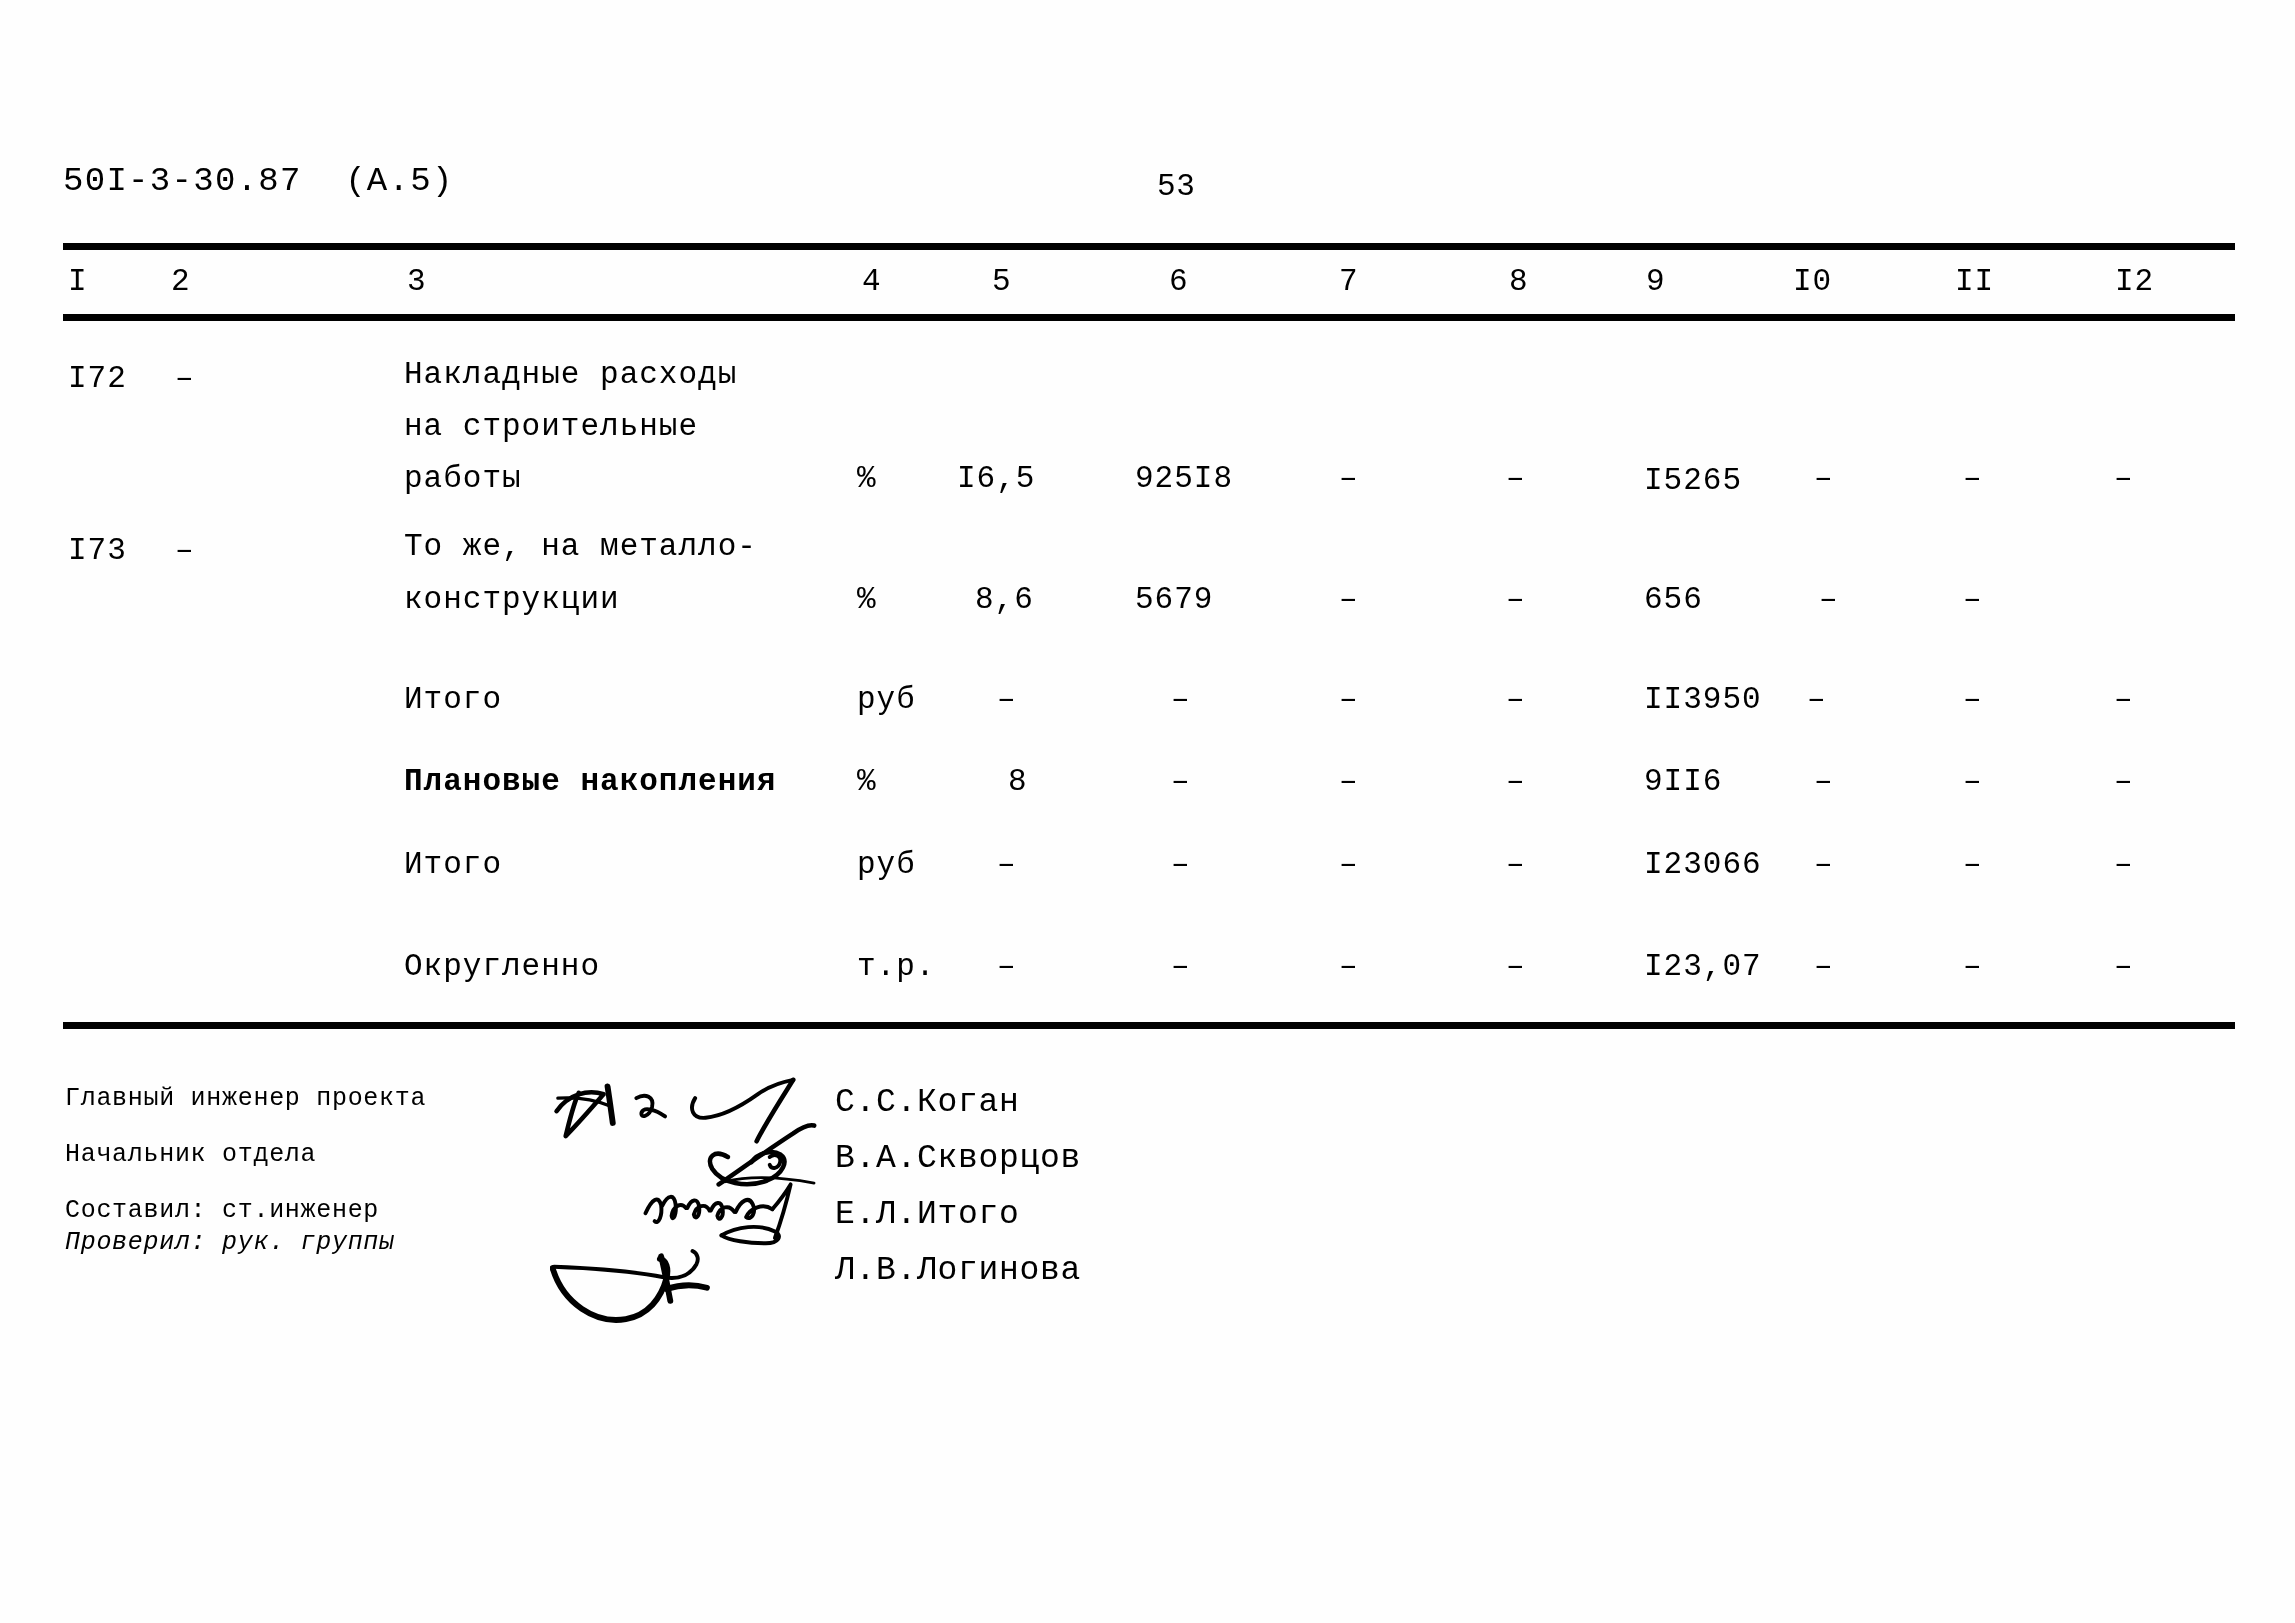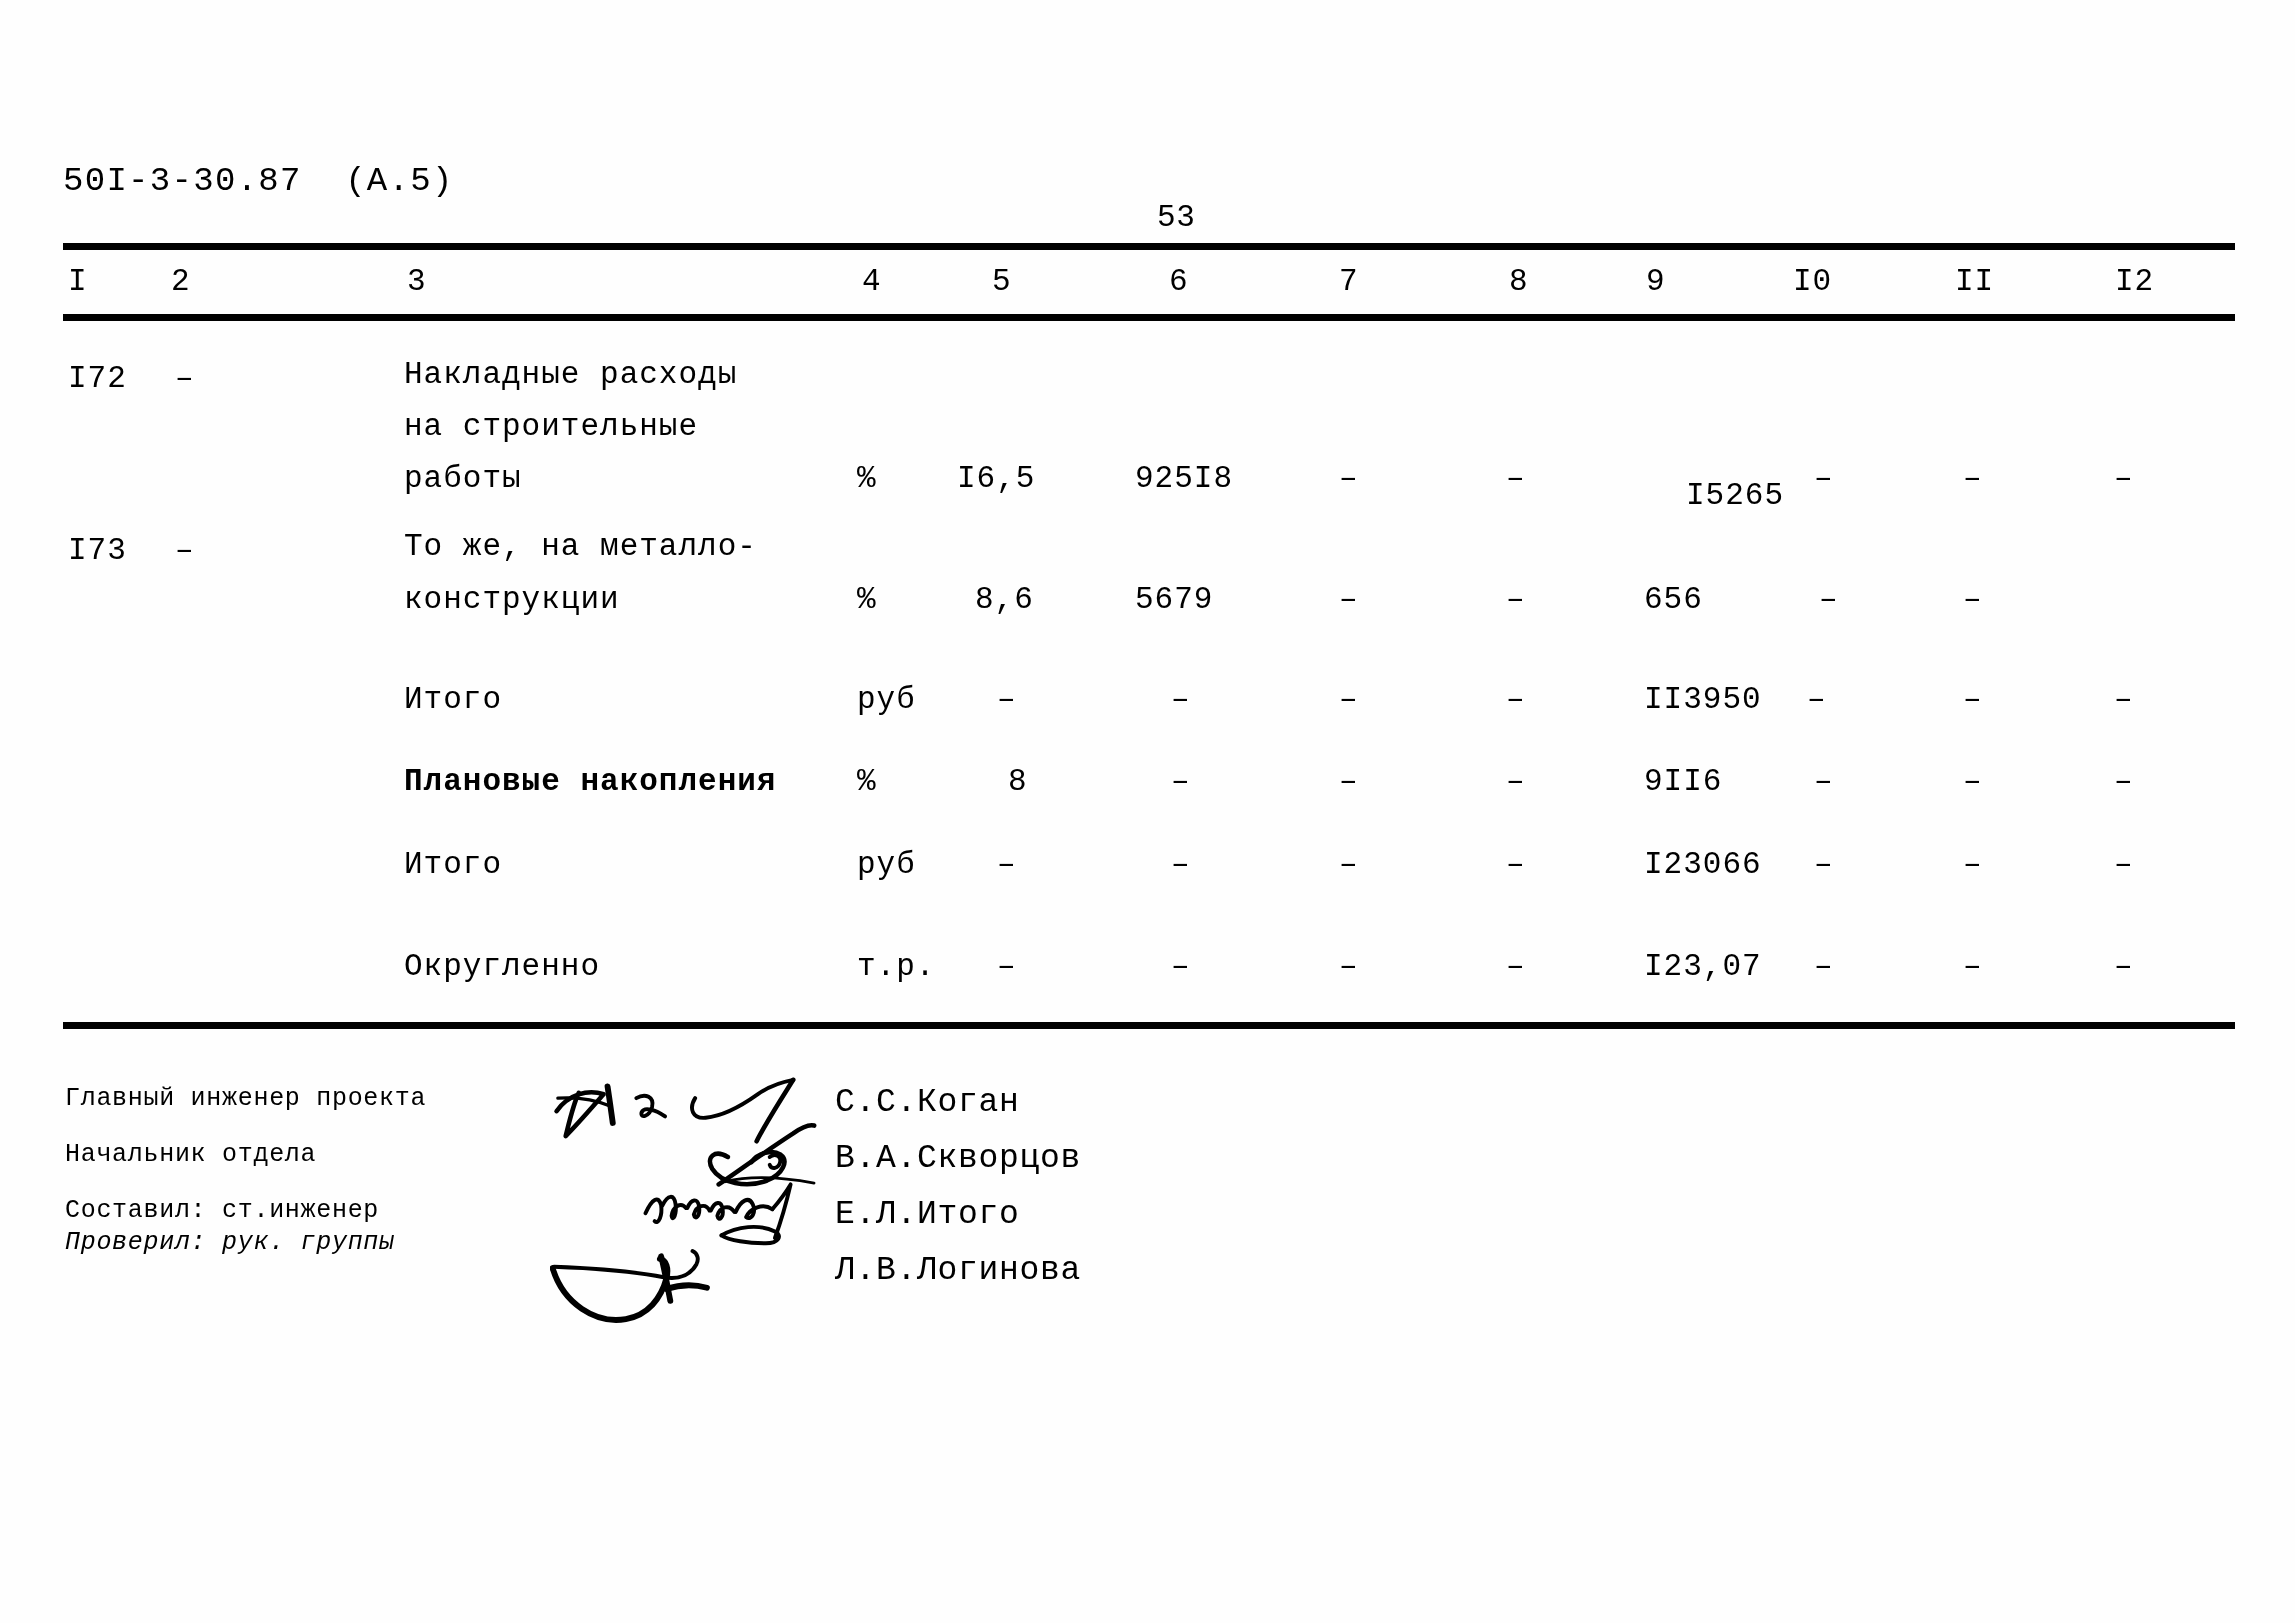--- a/index.html
+++ b/index.html
@@ -32,21 +32,20 @@
     font-size: 34px;
     letter-spacing: 1.3px;
     white-space: pre;
   }
   .page-number {
     position: absolute;
     left: 1157px;
     top: 169px;
     font-size: 31px;
     letter-spacing: 0.7px;
-    margin-top: 31px;
   }
 
   
   .rule {
     position: absolute;
     left: 63px;
     width: 2172px;
     background: #000;
   }
   .rule-top    { top: 243px; height: 6.5px; }
@@ -124,21 +123,21 @@
     <div class="cell" style="left:68px; top:363px;">I72</div>
     <div class="cell" style="left:175px; top:363px;">–</div>
     <div class="cell" style="left:404px; top:359px;">Накладные расходы</div>
     <div class="cell" style="left:404px; top:411px;">на строительные</div>
     <div class="cell" style="left:404px; top:463px;">работы</div>
     <div class="cell" style="left:857px; top:463px;">%</div>
     <div class="cell" style="left:957px; top:463px;">I6,5</div>
     <div class="cell" style="left:1135px; top:463px;">925I8</div>
     <div class="cell" style="left:1339px; top:463px;">–</div>
     <div class="cell" style="left:1506px; top:463px;">–</div>
-    <div class="cell" style="left:1644px; top:480px;margin-left:42px;">I5265</div>
+    <div class="cell" style="left:1644px; top:465px;">I5265</div>
     <div class="cell" style="left:1814px; top:463px;">–</div>
     <div class="cell" style="left:1963px; top:463px;">–</div>
     <div class="cell" style="left:2114px; top:463px;">–</div>
 
     <div class="cell" style="left:68px; top:535px;">I73</div>
     <div class="cell" style="left:175px; top:535px;">–</div>
     <div class="cell" style="left:404px; top:531px;">То же, на металло-</div>
     <div class="cell" style="left:404px; top:584px;">конструкции</div>
     <div class="cell" style="left:857px; top:584px;">%</div>
     <div class="cell" style="left:975px; top:584px;">8,6</div>

